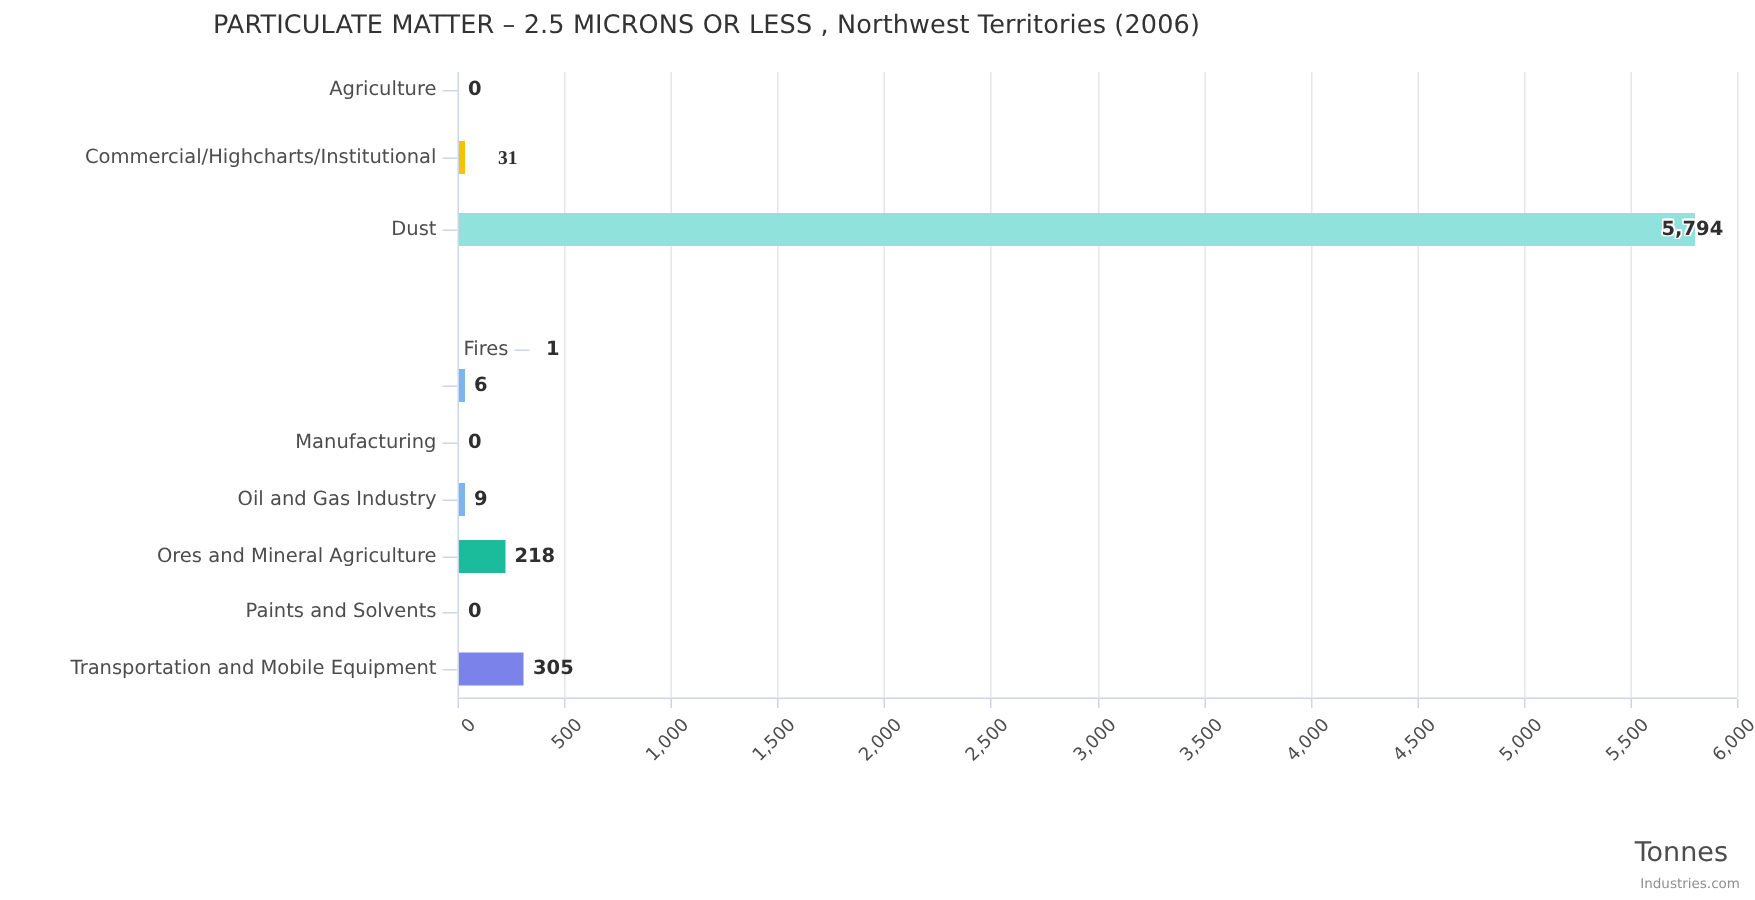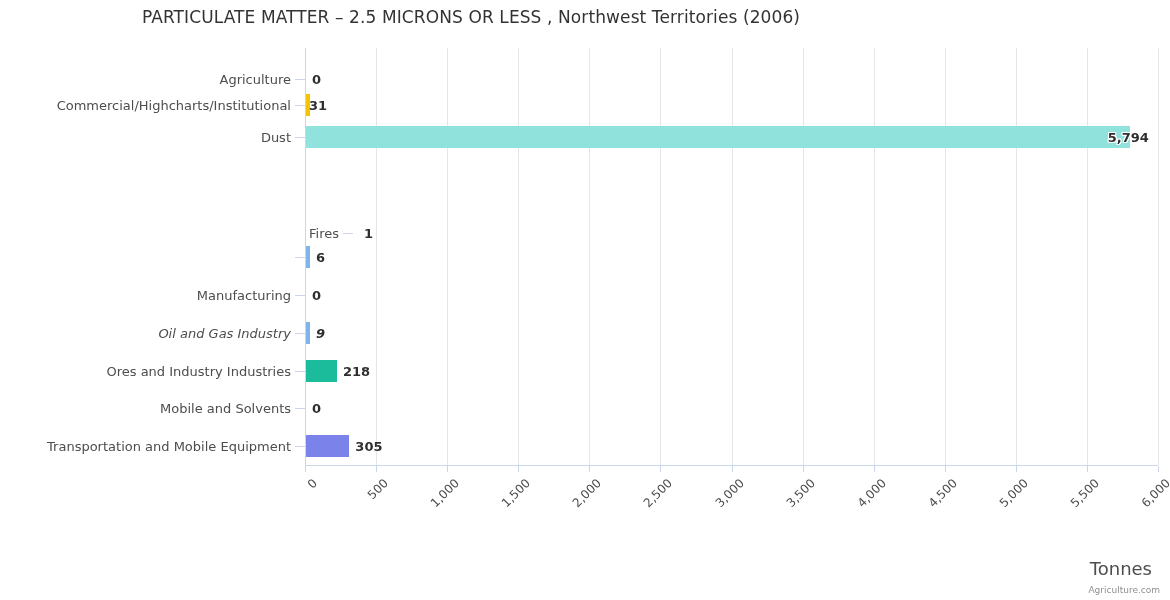--- a/index.html
+++ b/index.html
@@ -181,21 +181,21 @@
       <div class="gridline" style="left: 568.667px;"></div>
       <div class="gridline" style="left: 639.75px;"></div>
       <div class="gridline" style="left: 710.833px;"></div>
       <div class="gridline" style="left: 781.917px;"></div>
       <div class="gridline" style="left: 853px;"></div>
     </div>
   <div id="y-axis-line"></div>
   <div id="x-axis-line"></div>
 
   <div id="x-axis-title">Tonnes</div>
-  <div id="credits">Agriculture.com</div>
+  <div id="credits">Industries.com</div>
 
 <div class="x-tick-mark" style="left: 305px;"></div>
     <div class="x-tick-label" style="left: 110px; width: 200px;">0</div>
     <div class="x-tick-mark" style="left: 376.083px;"></div>
     <div class="x-tick-label" style="left: 181.083px; width: 200px;">500</div>
     <div class="x-tick-mark" style="left: 447.167px;"></div>
     <div class="x-tick-label" style="left: 252.167px; width: 200px;">1,000</div>
     <div class="x-tick-mark" style="left: 518.25px;"></div>
     <div class="x-tick-label" style="left: 323.25px; width: 200px;">1,500</div>
     <div class="x-tick-mark" style="left: 589.333px;"></div>
@@ -209,66 +209,66 @@
     <div class="x-tick-mark" style="left: 873.667px;"></div>
     <div class="x-tick-label" style="left: 678.667px; width: 200px;">4,000</div>
     <div class="x-tick-mark" style="left: 944.75px;"></div>
     <div class="x-tick-label" style="left: 749.75px; width: 200px;">4,500</div>
     <div class="x-tick-mark" style="left: 1015.83px;"></div>
     <div class="x-tick-label" style="left: 820.833px; width: 200px;">5,000</div>
     <div class="x-tick-mark" style="left: 1086.92px;"></div>
     <div class="x-tick-label" style="left: 891.917px; width: 200px;">5,500</div>
     <div class="x-tick-mark" style="left: 1158px;"></div>
     <div class="x-tick-label" style="left: 963px; width: 200px;">6,000</div>
-    <div class="cat-row" style="top: 60px;">
+    <div class="cat-row" style="top: 41px;">
       <div class="cat-label">Agriculture</div>
       <div class="cat-tick"></div>
       <div class="bar-value" style="left: 312px;">0</div>
     </div>
     <div class="cat-row" style="top: 85.9091px;">
       <div class="cat-label">Commercial/Highcharts/Institutional</div>
       <div class="cat-tick"></div>
       <div class="bar" style="width: 4.40717px; background: rgb(245, 196, 0);"></div>
-      <div class="bar-value" style="left: 309px;">31</div>
-    </div>
-    <div class="cat-row" style="top: 118px;">
+      <div class="bar-value" style="left: 332px; font-family: Liberation Serif, serif;">31</div>
+    </div>
+    <div class="cat-row" style="top: 134px;">
       <div class="cat-label">Dust</div>
       <div class="cat-tick"></div>
       <div class="bar" style="width: 823.714px; background: rgb(143, 227, 220);"></div>
       <div class="bar-value inside" style="left: 1079.71px; padding-left: 28px;">5,794</div>
     </div>
     <div class="cat-row" style="top: 214px; margin-left: 48px;">
       <div class="cat-label">Fires</div>
       <div class="cat-tick"></div>
       <div class="bar-value" style="left: 316px;">1</div>
     </div>
     <div class="cat-row" style="top: 237.545px;">
       <div class="cat-tick"></div>
       <div class="bar" style="width: 4px; background: rgb(124, 181, 236);"></div>
       <div class="bar-value" style="left: 316px;">6</div>
     </div>
     <div class="cat-row" style="top: 275.455px;">
       <div class="cat-label">Manufacturing</div>
       <div class="cat-tick"></div>
       <div class="bar-value" style="left: 312px;">0</div>
     </div>
-    <div class="cat-row" style="top: 313.364px; font-style: italic;">
+    <div class="cat-row" style="top: 313.364px;">
       <div class="cat-label">Oil and Gas Industry</div>
       <div class="cat-tick"></div>
       <div class="bar" style="width: 4px; background: rgb(124, 181, 236);"></div>
       <div class="bar-value" style="left: 316px;">9</div>
     </div>
     <div class="cat-row" style="top: 351.273px;">
-      <div class="cat-label">Ores and Industry Industries</div>
+      <div class="cat-label">Ores and Mineral Agriculture</div>
       <div class="cat-tick"></div>
       <div class="bar" style="width: 30.9923px; background: rgb(26, 188, 156);"></div>
       <div class="bar-value" style="left: 342.992px;">218</div>
     </div>
     <div class="cat-row" style="top: 389.182px;">
-      <div class="cat-label">Mobile and Solvents</div>
+      <div class="cat-label">Paints and Solvents</div>
       <div class="cat-tick"></div>
       <div class="bar-value" style="left: 312px;">0</div>
     </div>
     <div class="cat-row" style="top: 427.091px;">
       <div class="cat-label">Transportation and Mobile Equipment</div>
       <div class="cat-tick"></div>
       <div class="bar" style="width: 43.3608px; background: rgb(123, 130, 234);"></div>
       <div class="bar-value" style="left: 355.361px; text-align: center;">305</div>
     </div>
   </div>

